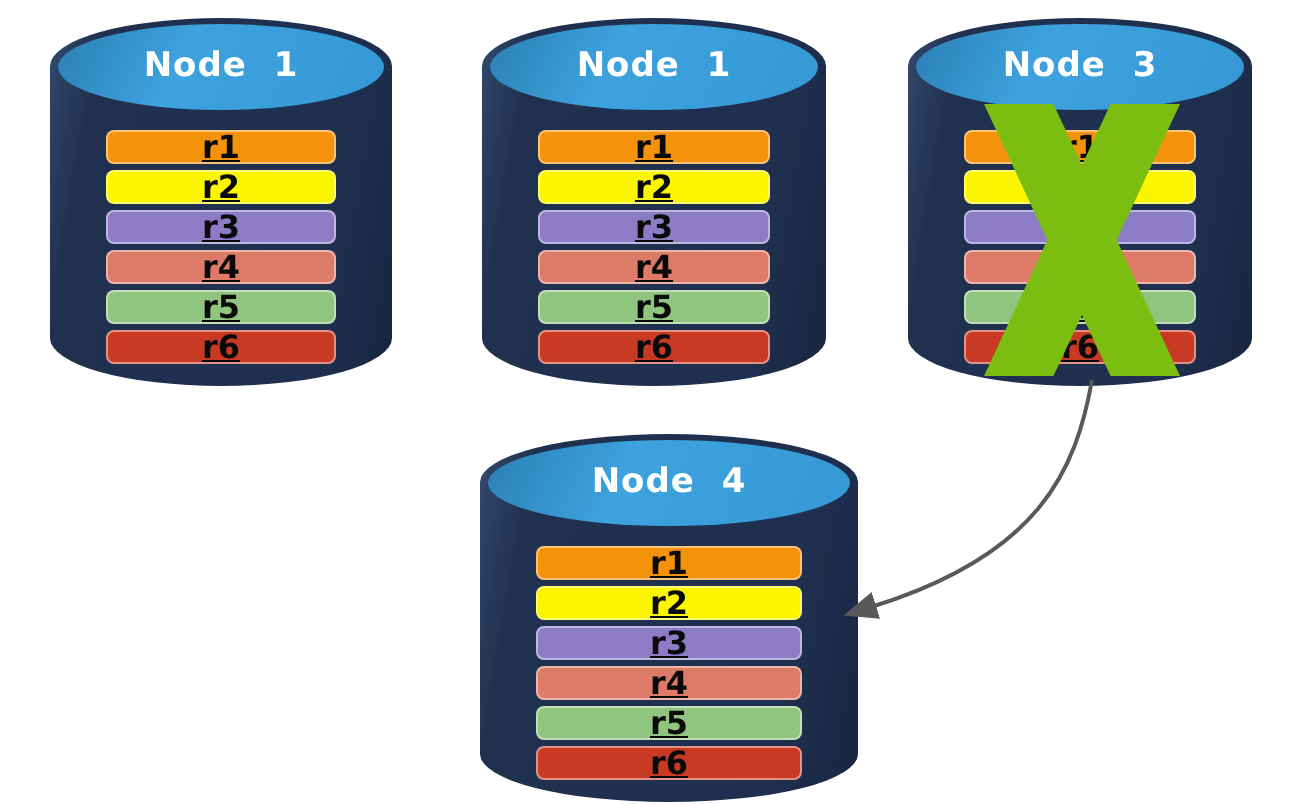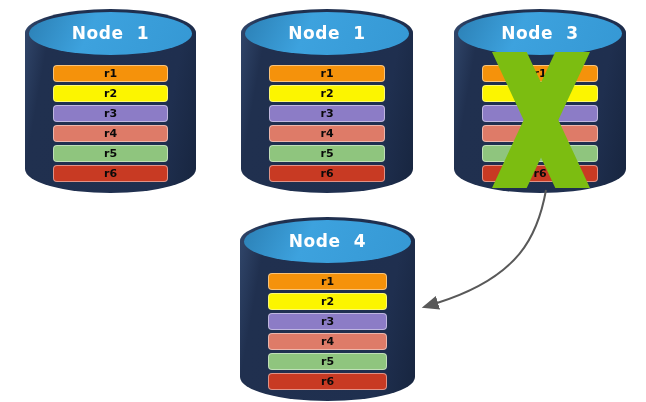--- a/index.html
+++ b/index.html
@@ -45,24 +45,25 @@
     flex-direction: column;
     gap: 3px;
   }
   .row {
     height: 15px;
     border-radius: 4px;
     border: 1px solid rgba(255,255,255,0.45);
     display: flex;
     align-items: center;
     justify-content: center;
-    font-size: 11px;
+    font-size: 16px;
     font-weight: bold;
     color: #0a0a0a;
     line-height: 15px;
+    text-decoration: underline;
   }
   .fail-x {
     position: absolute;
     left: 38px; top: 43px;
     width: 98px; height: 136px;
     overflow: visible;
   }
   .arrow-svg {
     position: absolute;
     left: 0; top: 0;
@@ -114,21 +115,21 @@
       <div class="row" style="background-color: rgb(140, 124, 198);">r3</div>
       <div class="row" style="background-color: rgb(222, 123, 104);">r4</div>
       <div class="row" style="background-color: rgb(143, 197, 126);">r5</div>
       <div class="row" style="background-color: rgb(200, 58, 35);">r6</div>
     </div>
     <svg class="fail-x" viewBox="0 0 96 134" preserveAspectRatio="none">
       <polygon points="0,0 34,0 48,30 62,0 96,0 65,67 96,134 62,134 48,104 34,134 0,134 31,67" fill="#7CBD11"></polygon>
     </svg>
   </div>
 
-  <div class="node" style="left:240px; top:217px; width:175px; height:184px;">
+  <div class="node" style="left:240px; top:217px; width:189px; height:184px;">
     <div class="cyl-body"></div>
     <div class="cyl-top"></div>
     <div class="node-title">Node 4</div>
     <div class="rows">
       <div class="row" style="background-color: rgb(245, 146, 11);">r1</div>
       <div class="row" style="background-color: rgb(252, 245, 0);">r2</div>
       <div class="row" style="background-color: rgb(140, 124, 198);">r3</div>
       <div class="row" style="background-color: rgb(222, 123, 104);">r4</div>
       <div class="row" style="background-color: rgb(143, 197, 126);">r5</div>
       <div class="row" style="background-color: rgb(200, 58, 35);">r6</div>

